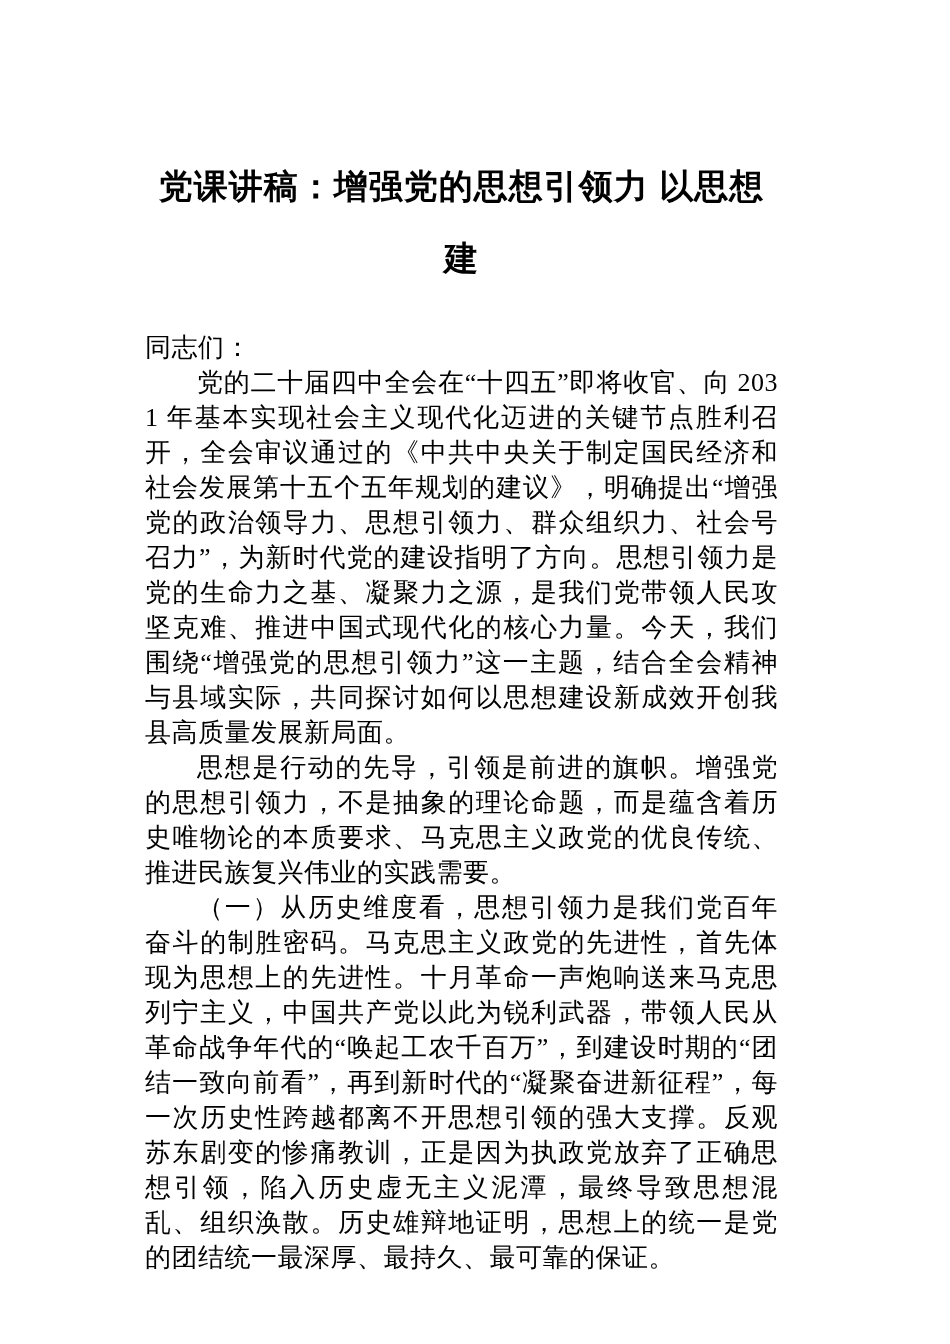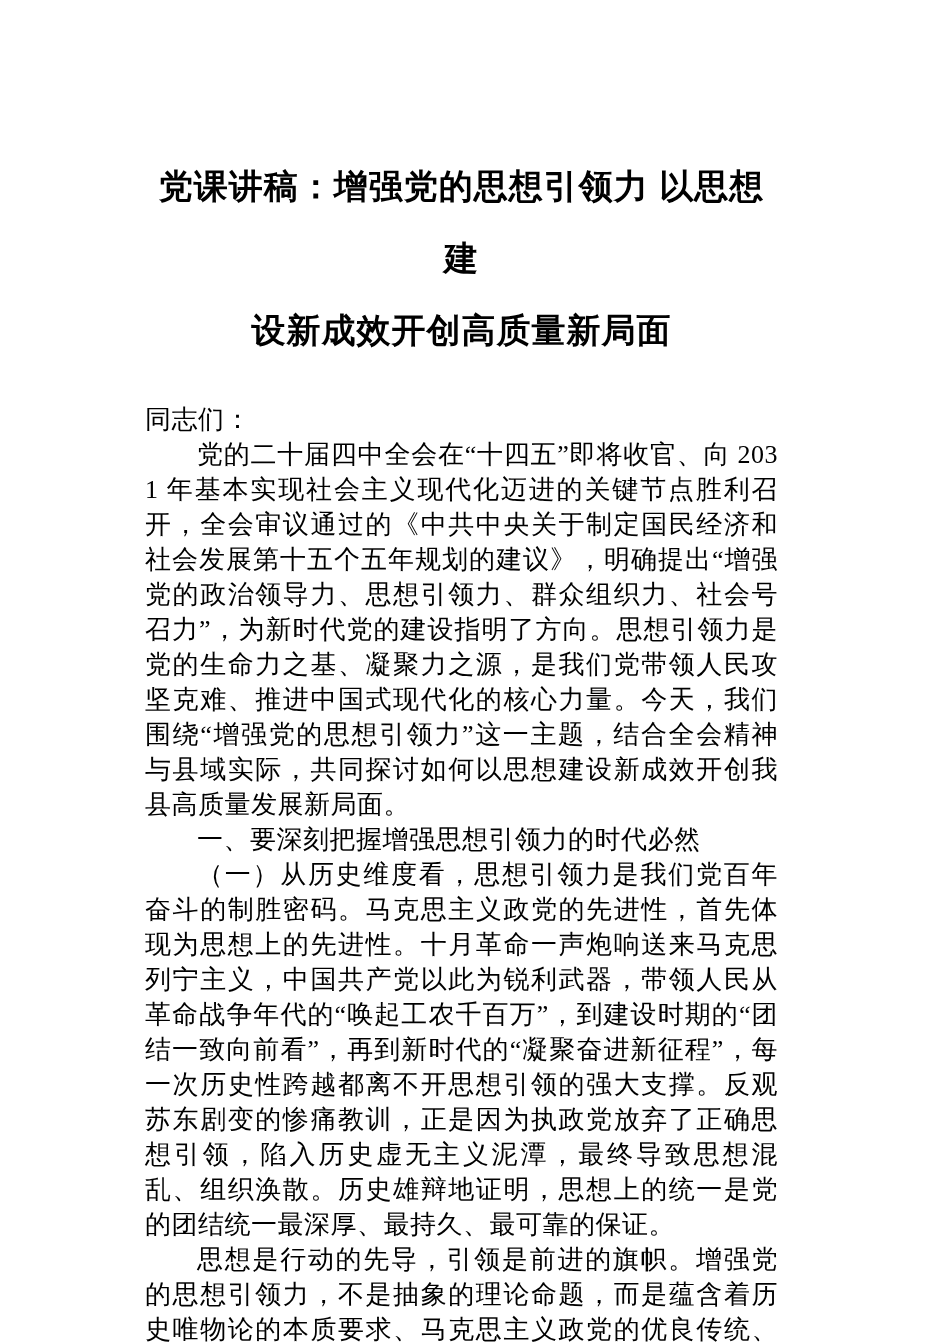--- a/index.html
+++ b/index.html
@@ -46,26 +46,24 @@
     text-indent: 0;
   }
 </style>
 </head>
 <body>
 
 <div class="page">
 
   <h1 class="title">
     <span class="title-line">党课讲稿：增强党的思想引领力 以思想建</span>
-    <span class="title-line">设新成效开创高质量新局面</span>
   </h1>
 
   <p class="para salutation">同志们：</p>
 
   <p class="para">党的二十届四中全会在“十四五”即将收官、向 2031 年基本实现社会主义现代化迈进的关键节点胜利召开，全会审议通过的《中共中央关于制定国民经济和社会发展第十五个五年规划的建议》，明确提出“增强党的政治领导力、思想引领力、群众组织力、社会号召力”，为新时代党的建设指明了方向。思想引领力是党的生命力之基、凝聚力之源，是我们党带领人民攻坚克难、推进中国式现代化的核心力量。今天，我们围绕“增强党的思想引领力”这一主题，结合全会精神与县域实际，共同探讨如何以思想建设新成效开创我县高质量发展新局面。</p>
 
-  <p class="para">一、要深刻把握增强思想引领力的时代必然</p>
+
+  <p class="para">思想是行动的先导，引领是前进的旗帜。增强党的思想引领力，不是抽象的理论命题，而是蕴含着历史唯物论的本质要求、马克思主义政党的优良传统、推进民族复兴伟业的实践需要。</p>
 
   <p class="para">（一）从历史维度看，思想引领力是我们党百年奋斗的制胜密码。马克思主义政党的先进性，首先体现为思想上的先进性。十月革命一声炮响送来马克思列宁主义，中国共产党以此为锐利武器，带领人民从革命战争年代的“唤起工农千百万”，到建设时期的“团结一致向前看”，再到新时代的“凝聚奋进新征程”，每一次历史性跨越都离不开思想引领的强大支撑。反观苏东剧变的惨痛教训，正是因为执政党放弃了正确思想引领，陷入历史虚无主义泥潭，最终导致思想混乱、组织涣散。历史雄辩地证明，思想上的统一是党的团结统一最深厚、最持久、最可靠的保证。</p>
-
-  <p class="para">思想是行动的先导，引领是前进的旗帜。增强党的思想引领力，不是抽象的理论命题，而是蕴含着历史唯物论的本质要求、马克思主义政党的优良传统、推进民族复兴伟业的实践需要。</p>
 
 </div>
 
 </body></html>

